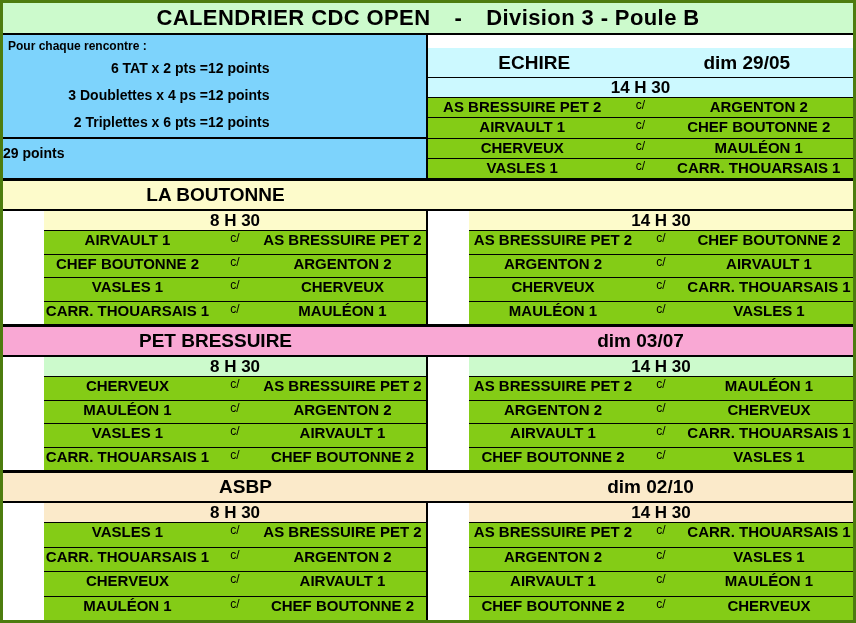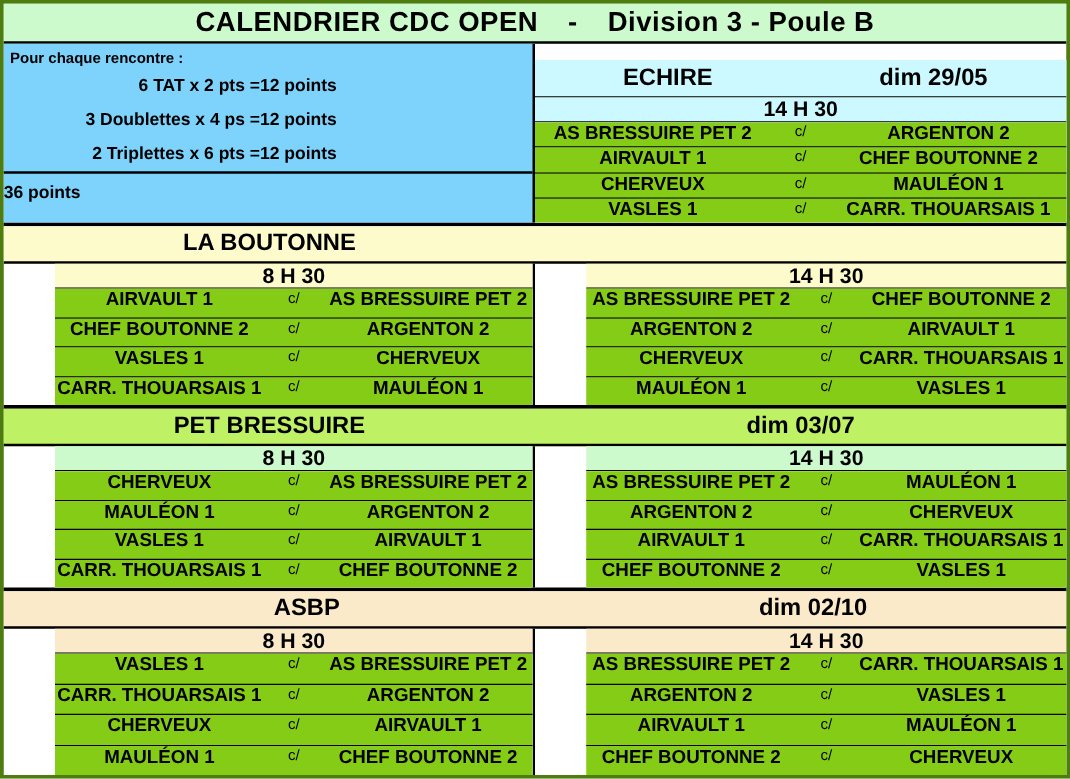--- a/index.html
+++ b/index.html
@@ -66,21 +66,21 @@
       </div>
       <div class="score-row">
         <div class="score-label">3 Doublettes x 4 ps =</div>
         <div class="score-value">12 points</div>
       </div>
       <div class="score-row">
         <div class="score-label">2 Triplettes x 6 pts =</div>
         <div class="score-value">12 points</div>
       </div>
       <div class="score-row score-total">
-        <div class="score-value">36 points</div>
+        <div class="score-value">29 points</div>
       </div>
     </div>
 
     <div class="half-section">
       <div class="sec-header thin" style="background-color: rgb(204, 249, 255);">
         <div class="venue-cell">ECHIRE</div>
         <div class="venue-cell">dim 29/05</div>
       </div>
       <div class="time-cell" style="background-color: rgb(204, 249, 255);">14 H 30</div>
       <div class="matches">
@@ -160,21 +160,21 @@
             <div class="team">MAULÉON 1</div>
             <div class="vs">c/</div>
             <div class="team">VASLES 1</div>
           </div>
         </div>
       </div>
     </div>
   </div>
 
   <div class="section">
-    <div class="sec-header" style="background-color: #bef264;">
+    <div class="sec-header" style="background-color: #f9a8d4;">
       <div class="venue-cell">PET BRESSUIRE</div>
       <div class="venue-cell">dim 03/07</div>
     </div>
     <div class="sec-body">
       <div class="col left">
         <div class="time-cell" style="background-color: rgb(204, 250, 204);">8 H 30</div>
         <div class="matches">
           <div class="match-row">
             <div class="team">CHERVEUX</div>
             <div class="vs">c/</div>

